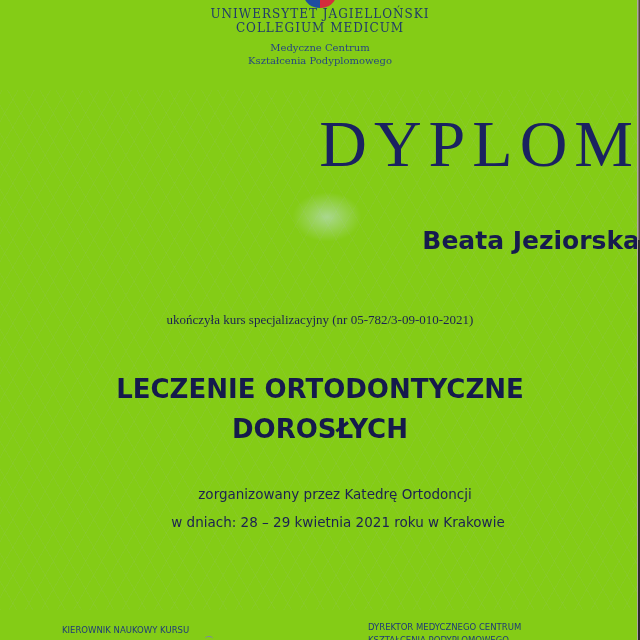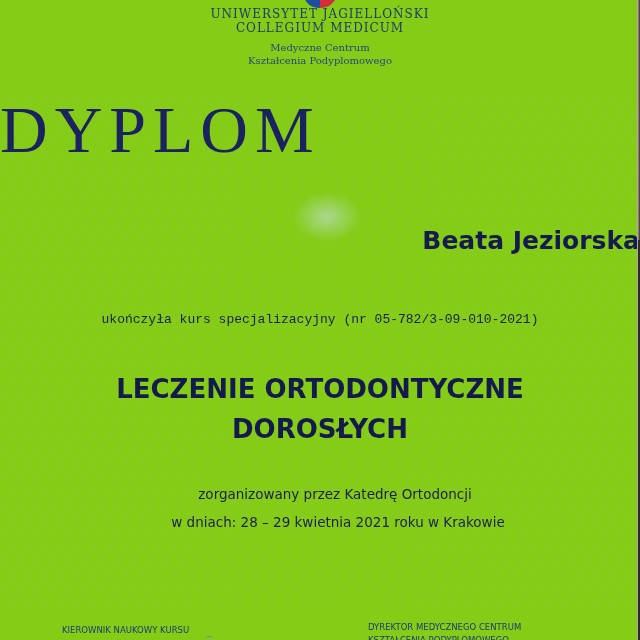--- a/index.html
+++ b/index.html
@@ -51,32 +51,32 @@
     .uni-2 { top: 21px; font-size: 12px; }
     .center-line {
       position: absolute; left: 0; width: 640px; text-align: center;
       font-family: "DejaVu Serif", serif; color: #284680;
       font-size: 10px;
     }
     .center-1 { top: 42px; }
     .center-2 { top: 55px; }
 
     .title {
-      position: absolute; left: 0; top: 92px; width: 640px; text-align: left;
+      position: absolute; left: 0; top: 106px; width: 640px; text-align: right;
       font-family: "Liberation Serif", serif; color: #1a2260;
       font-size: 66px; letter-spacing: 7px; font-weight: normal;
     }
     .name {
       position: absolute; left: 0; top: 226px; width: 640px; text-align: right;
       font-family: "DejaVu Sans", sans-serif; font-weight: bold;
       font-size: 25px; color: #161b4e;
     }
     .completed {
       position: absolute; left: 0; top: 312px; width: 640px; text-align: center;
-      font-family: Liberation Mono, monospace; font-size: 13px; color: #1c2152;
+      font-family: Liberation Serif, serif; font-size: 13px; color: #1c2152;
     }
     .course {
       position: absolute; left: 0; width: 640px; text-align: center;
       font-family: "DejaVu Sans", sans-serif; font-weight: bold;
       font-size: 26px; color: #151a4c;
     }
     .course-1 { top: 374px; text-align: center; }
     .course-2 { top: 414px; }
     .org {
       position: absolute; left: 0; width: 640px; text-align: center;

